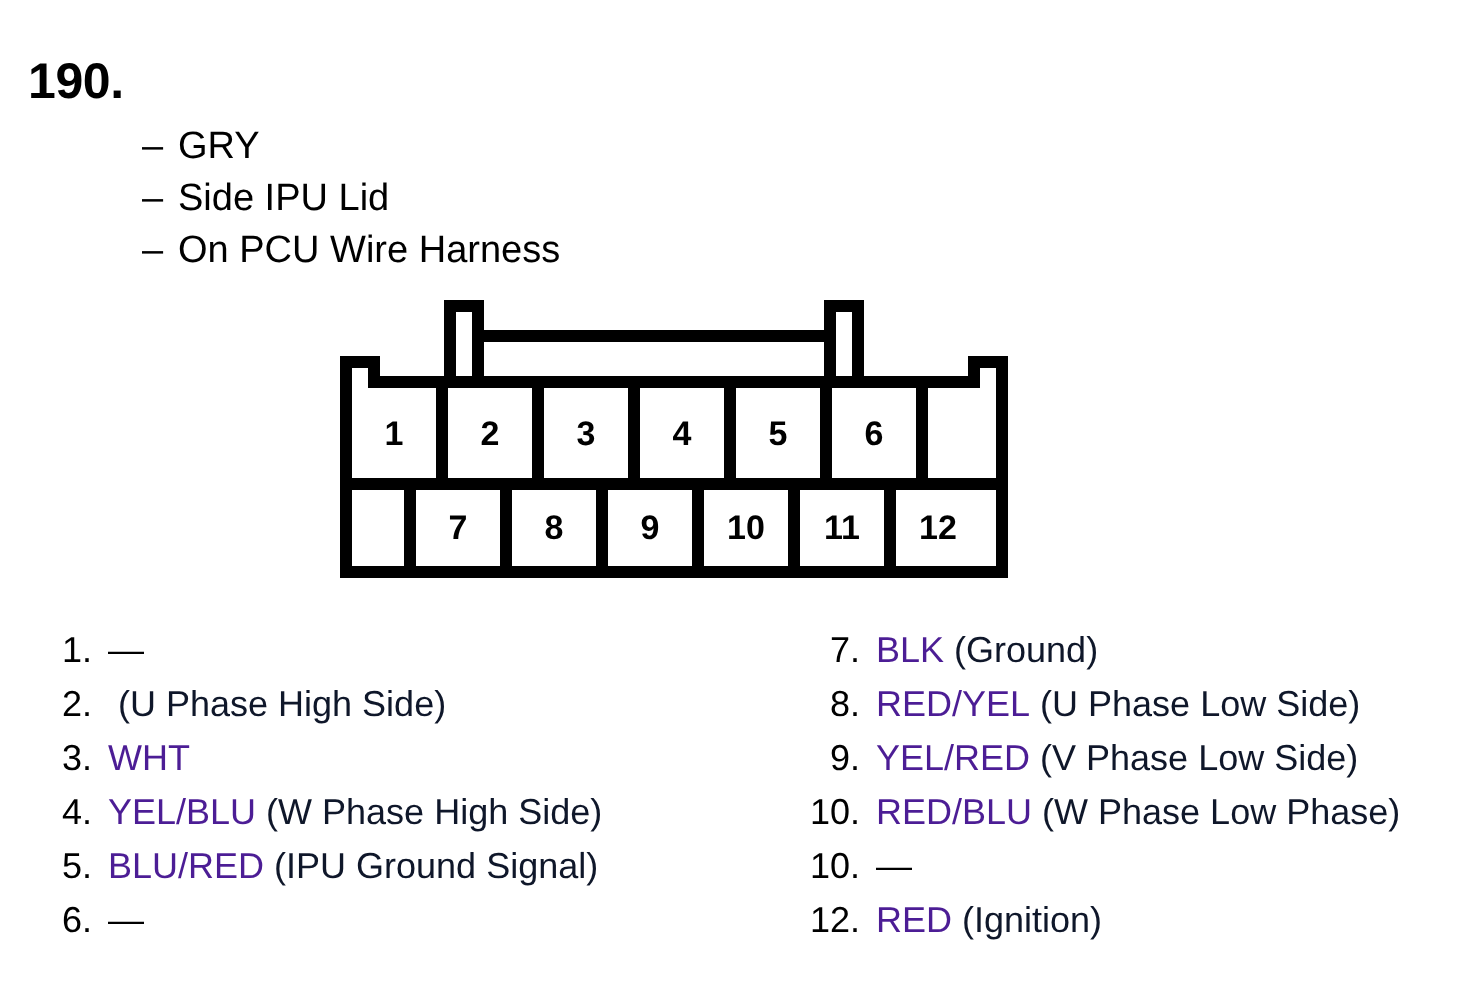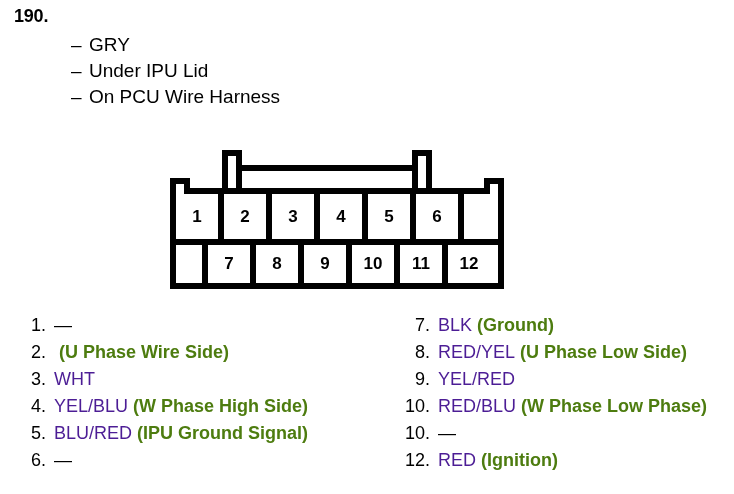--- a/index.html
+++ b/index.html
@@ -20,22 +20,23 @@
   #header-block {
     position: absolute;
     left: 14px;
     top: 6px;
     width: 500px;
   }
   #title-row {
     display: flex;
     align-items: center;
     font-weight: bold;
-    font-size: 18px;
+    font-size: 25px;
     letter-spacing: -0.2px;
+    margin-top: 21px;
   }
   #title-number {
     width: 52px;
     flex: 0 0 52px;
   }
   #title-text {
     white-space: nowrap;
   }
   #header-bullets {
     margin-top: 5px;
@@ -98,44 +99,43 @@
     flex: 0 0 34px;
     width: 34px;
     text-align: right;
     padding-right: 8px;
     box-sizing: border-box;
   }
   .pin-label {
     color: #4c1d95;
   }
   .pin-desc {
-    color: #4d7c0f;
+    color: #0f172a;
     padding-left: 5px;
-    font-weight: bold;
   }
   .pin-desc:empty { padding-left: 0; }
   .pin-empty {
     color: #000000;
   }
 </style>
 </head>
 <body>
 
 <div id="header-block">
   <div id="title-row">
     <span id="title-number">190.</span>
   </div>
   <div id="header-bullets">
     <div class="bullet-line">
       <span class="bullet-dash">–</span>
       <span>GRY</span>
     </div>
     <div class="bullet-line">
       <span class="bullet-dash">–</span>
-      <span>Under IPU Lid</span>
+      <span>Side IPU Lid</span>
     </div>
     <div class="bullet-line">
       <span class="bullet-dash">–</span>
       <span>On PCU Wire Harness</span>
     </div>
   </div>
 </div>
 
 <div id="connector-wrap">
   <svg id="connector-svg" width="346" height="152" viewBox="0 0 346 152" xmlns="http://www.w3.org/2000/svg">
@@ -190,21 +190,21 @@
 
 <div id="pin-lists">
 
   <div class="pin-column" id="pin-column-left">
     <div class="pin-row">
       <span class="pin-index">1.</span>
       <span class="pin-empty">—</span>
     </div>
     <div class="pin-row">
       <span class="pin-index">2.</span>
-      <span class="pin-desc">(U Phase Wire Side)</span>
+      <span class="pin-desc">(U Phase High Side)</span>
     </div>
     <div class="pin-row">
       <span class="pin-index">3.</span>
       <span class="pin-label">WHT</span>
     </div>
     <div class="pin-row">
       <span class="pin-index">4.</span>
       <span class="pin-label">YEL/BLU</span>
       <span class="pin-desc">(W Phase High Side)</span>
     </div>
@@ -226,20 +226,21 @@
       <span class="pin-desc">(Ground)</span>
     </div>
     <div class="pin-row">
       <span class="pin-index">8.</span>
       <span class="pin-label">RED/YEL</span>
       <span class="pin-desc">(U Phase Low Side)</span>
     </div>
     <div class="pin-row">
       <span class="pin-index">9.</span>
       <span class="pin-label">YEL/RED</span>
+      <span class="pin-desc">(V Phase Low Side)</span>
     </div>
     <div class="pin-row">
       <span class="pin-index">10.</span>
       <span class="pin-label">RED/BLU</span>
       <span class="pin-desc">(W Phase Low Phase)</span>
     </div>
     <div class="pin-row">
       <span class="pin-index">10.</span>
       <span class="pin-empty">—</span>
     </div>

